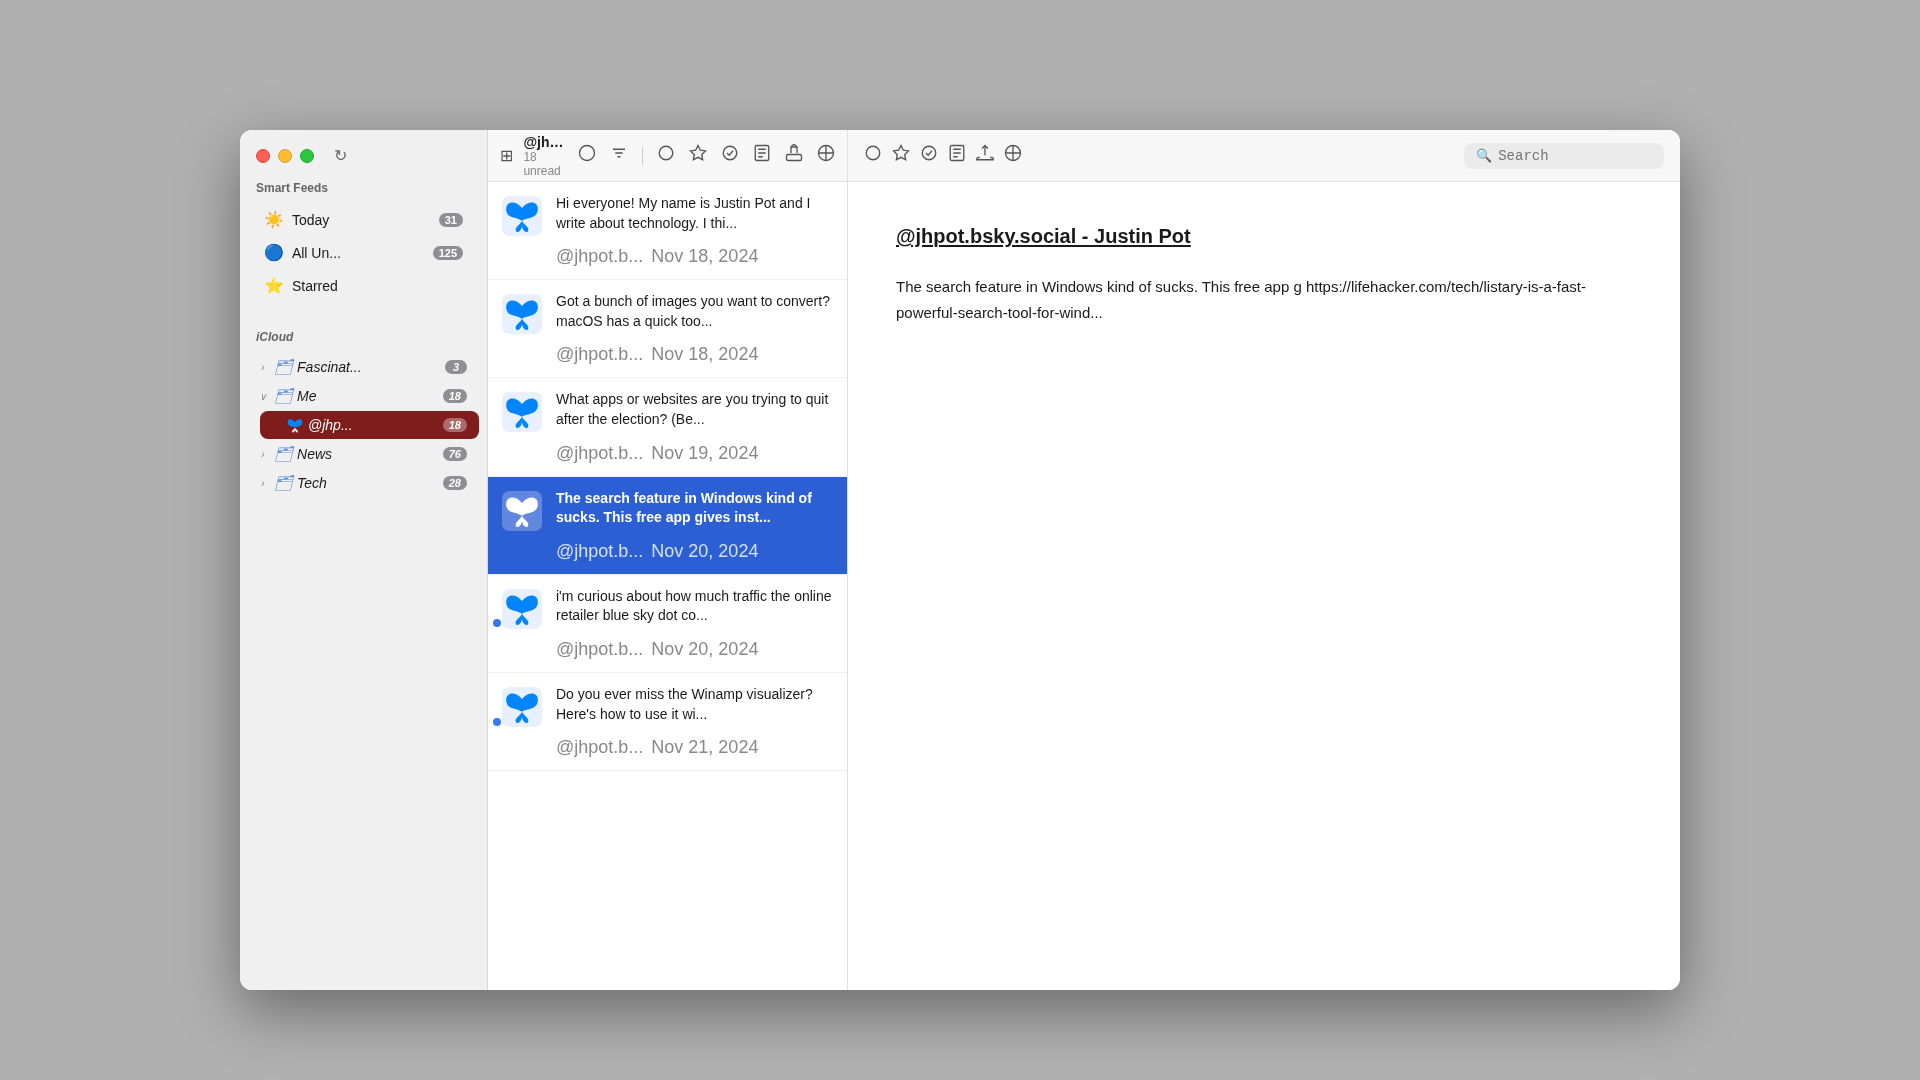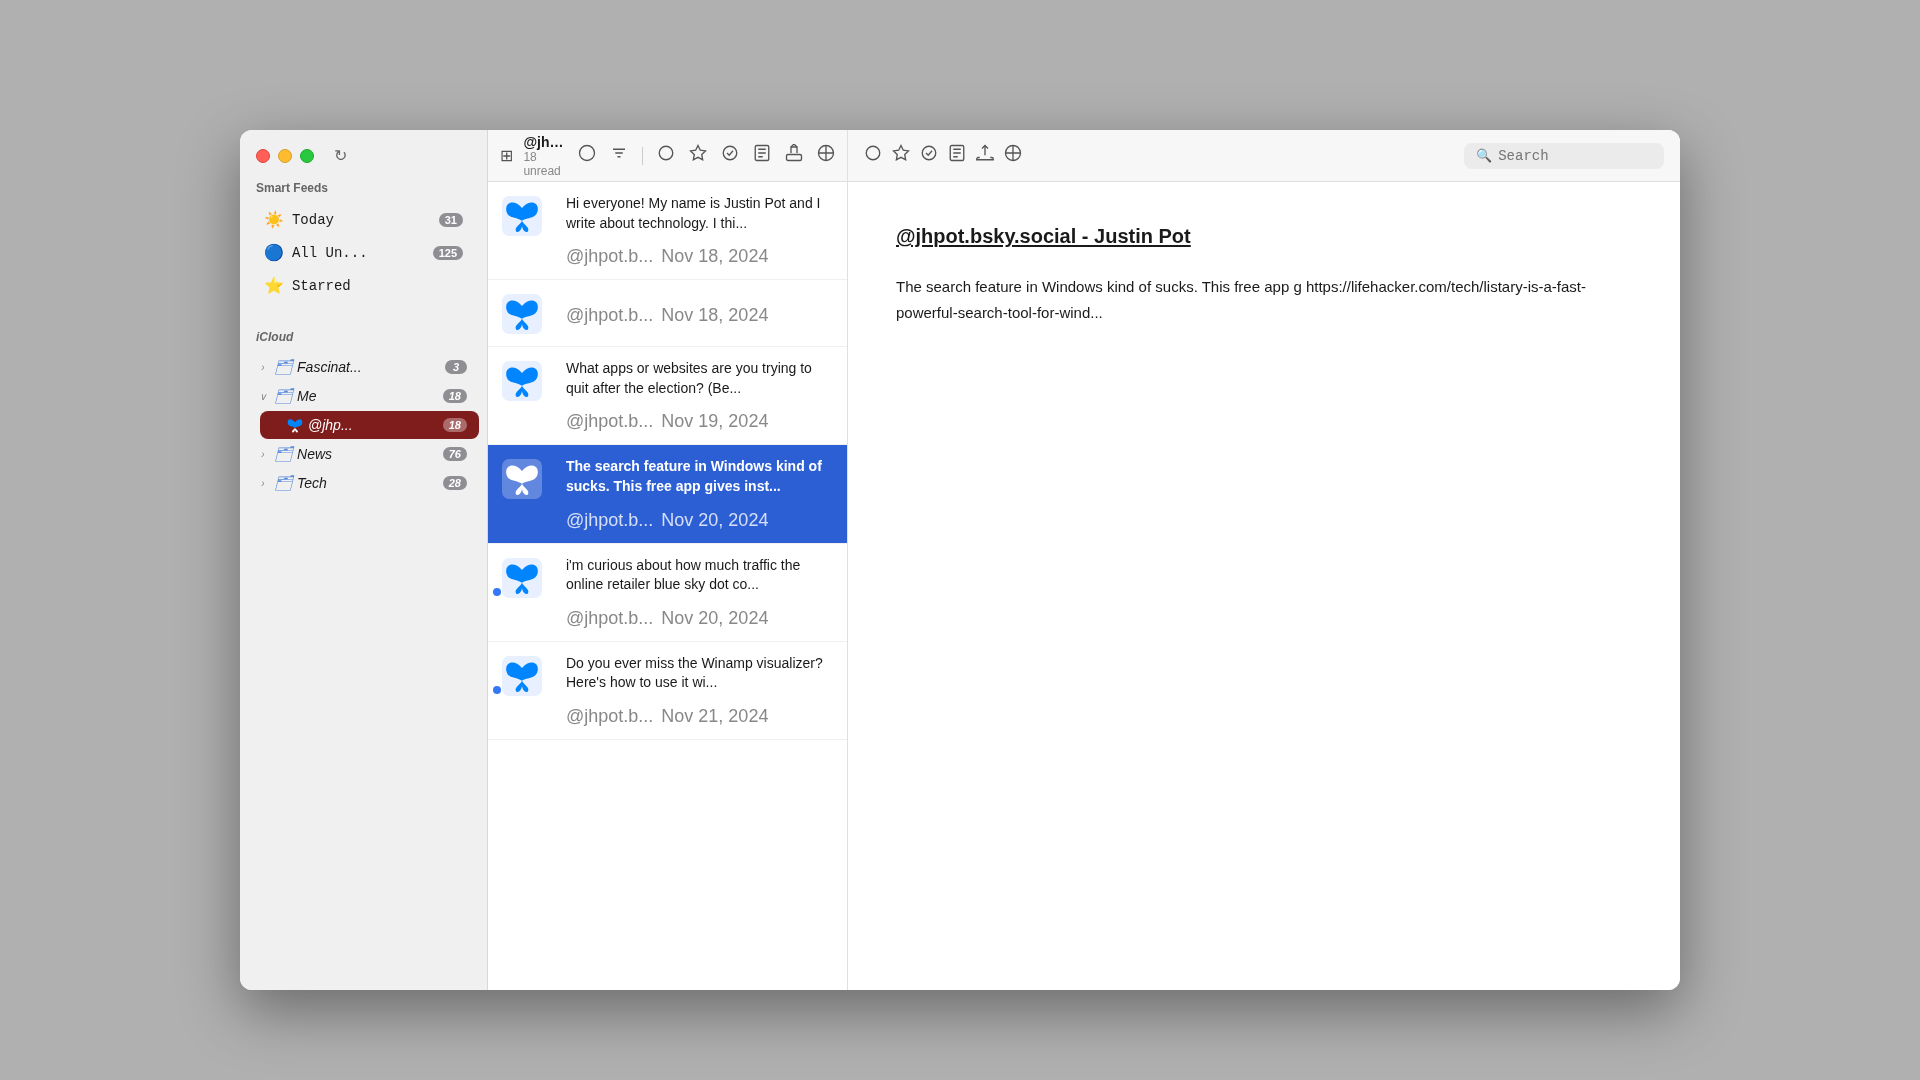--- a/index.html
+++ b/index.html
@@ -92,21 +92,20 @@
       flex-shrink: 0;
     }
     .sidebar-item-label {
       flex: 1;
       font-size: 14px;
       font-weight: 400;
       color: #1a1a1a;
       white-space: nowrap;
       overflow: hidden;
       text-overflow: ellipsis;
-      font-family: Liberation Mono, monospace;
     }
     .badge {
       background: #999;
       color: white;
       font-size: 11px;
       font-weight: 600;
       border-radius: 10px;
       padding: 1px 6px;
       min-width: 22px;
       text-align: center;
@@ -210,21 +209,21 @@
       flex: 1;
       overflow-y: auto;
     }
 
     .article-item {
       display: flex;
       align-items: flex-start;
       padding: 12px 14px;
       border-bottom: 1px solid #f0f0f0;
       cursor: pointer;
-      gap: 24px;
+      gap: 14px;
       position: relative;
     }
     .article-item.selected {
       background: #2d5fd4;
     }
 
     .article-feed-icon {
       width: 40px;
       height: 40px;
       flex-shrink: 0;
@@ -512,20 +511,21 @@
           </div>
         </div>
 
         <div class="article-item">
           <svg class="article-feed-icon" viewBox="0 0 100 100">
             <rect width="100" height="100" rx="18" fill="#e8f0ff"></rect>
             <path fill="#0085ff" d="M50 30 C32 8, 6 14, 11 38 C16 58, 36 52, 50 62 C64 52, 84 58, 89 38 C94 14, 68 8, 50 30Z"></path>
             <path fill="#0085ff" d="M50 62 C46 72, 30 78, 35 88 C40 95, 50 84, 50 74 C50 84, 60 95, 65 88 C70 78, 54 72, 50 62Z"></path>
           </svg>
           <div class="article-content">
+            <div class="article-title">Got a bunch of images you want to convert? macOS has a quick too...</div>
             <div class="article-meta">
               <span class="source">@jhpot.b...</span>
               <span>Nov 18, 2024</span>
             </div>
           </div>
         </div>
 
         <div class="article-item">
           <svg class="article-feed-icon" viewBox="0 0 100 100">
             <rect width="100" height="100" rx="18" fill="#e8f0ff"></rect>

